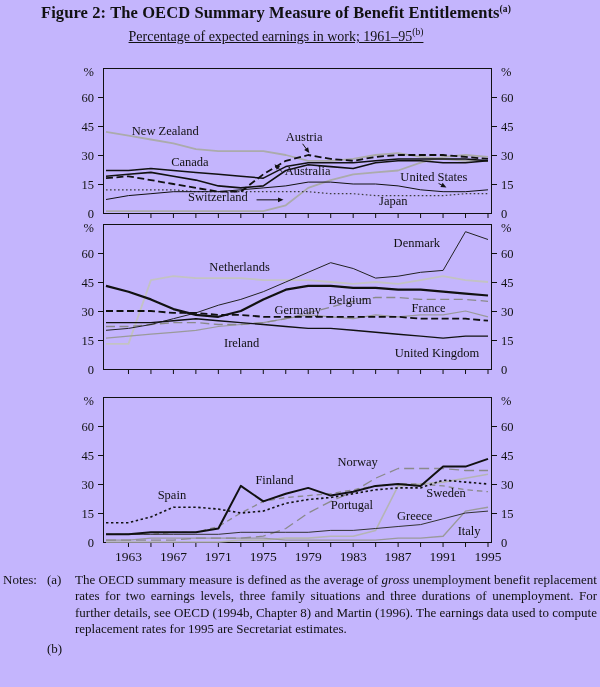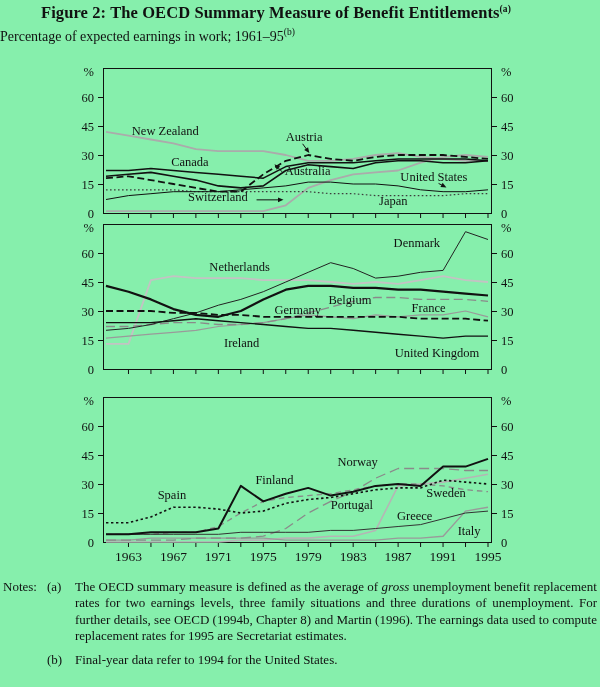--- a/index.html
+++ b/index.html
@@ -1,28 +1,28 @@
 <!DOCTYPE html>
 <html><head>
 <meta charset="utf-8">
 <style>
   html,body{margin:0;padding:0;background:#ffffff;}
-  #page{position:relative;width:600px;height:687px;background:#86efac;overflow:hidden;
+  #page{position:relative;width:600px;height:687px;background:#c4b5fd;overflow:hidden;
         font-family:"Liberation Serif","DejaVu Serif",serif;color:#111;}
   .hdr{position:absolute;left:0;top:3px;width:552px;text-align:center;
        font-size:16.5px;font-weight:bold;letter-spacing:0.1px;}
-  .sub{position:absolute;left:0;top:29px;width:552px;font-size:14px;}
+  .sub{position:absolute;left:0;top:29px;width:552px;text-align:center;font-size:14px;text-decoration:underline;}
   .hdr sup,.sub sup{font-size:9.5px;vertical-align:6px;line-height:0;}
   svg{position:absolute;left:0;display:block;}
   #panel1{top:54px;}  #panel2{top:218px;}  #panel3{top:391px;}
   .axlab{font-family:"Liberation Serif","DejaVu Serif",serif;font-size:12.5px;fill:#111;}
   .yearlab{font-family:"Liberation Serif","DejaVu Serif",serif;font-size:13.5px;fill:#111;}
   .cntlab{font-family:"Liberation Serif","DejaVu Serif",serif;font-size:12.5px;fill:#111;}
   .notes{position:absolute;left:3px;top:572px;width:594px;font-size:13px;line-height:1.26;}
-  .nrow{display:flex;margin-bottom:3px;margin-top:7px;}
+  .nrow{display:flex;margin-bottom:3px;}
   .c1{width:44px;flex:none;}
   .c2{width:28px;flex:none;}
   .ntext{flex:1;}
   .just{text-align:justify;}
   .ntext i{}
 </style>
 </head>
 <body>
 
 <div id="page">
@@ -213,17 +213,16 @@
 
   <div class="notes">
     <div class="nrow">
       <span class="c1">Notes:</span>
       <span class="c2">(a)</span>
       <span class="ntext just"><span>The OECD summary measure is defined as the average of </span><i>gross</i><span> unemployment benefit replacement rates for two earnings levels, three family situations and three durations of unemployment. For further details, see OECD (1994b, Chapter 8) and Martin (1996). The earnings data used to compute replacement rates for 1995 are Secretariat estimates.</span></span>
     </div>
     <div class="nrow">
       <span class="c1"></span>
       <span class="c2">(b)</span>
-      <span class="ntext">Final-year data refer to 1994 for the United States.</span>
     </div>
   </div>
 
 </div>
 
 </body></html>

